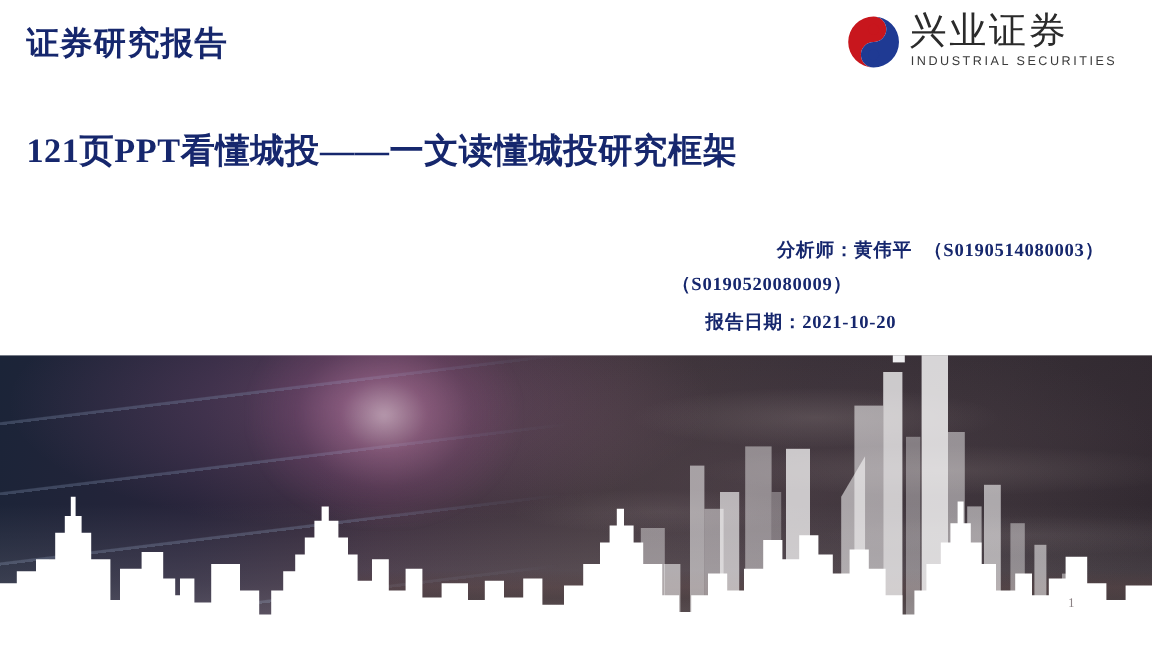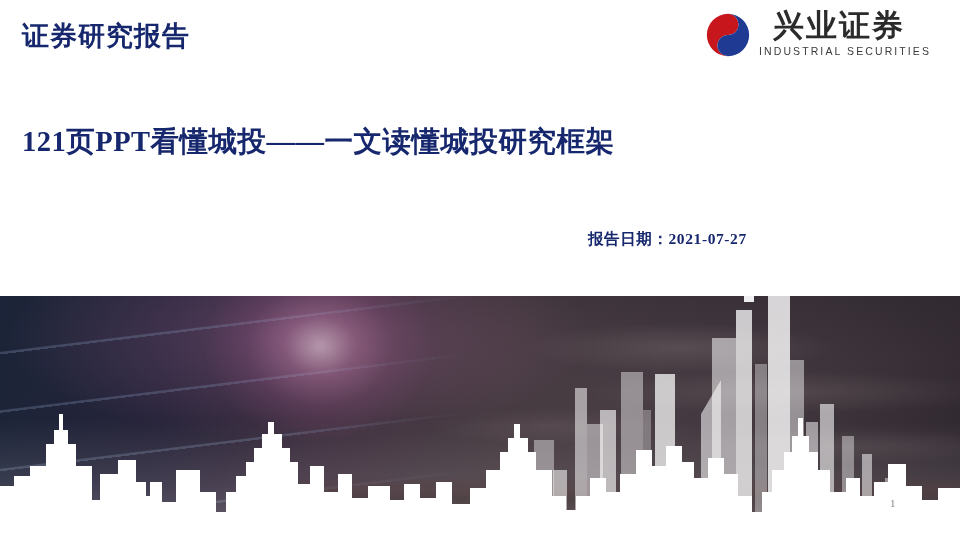--- a/index.html
+++ b/index.html
@@ -29,27 +29,26 @@
     left: 5px;
     top: 2px;
     width: 46px;
     height: 46px;
   }
   .logo-text-cn {
     position: absolute;
     left: 58px;
     top: -1px;
     font-family: "Liberation Sans", "DejaVu Sans", sans-serif;
-    font-weight: bold;
+    font-weight: normal;
     font-size: 31px;
     letter-spacing: 2px;
     color: #2b2b2b;
     line-height: 34px;
     white-space: nowrap;
-    margin-left: 15px;
   }
   .logo-text-en {
     position: absolute;
     left: 59px;
     top: 35px;
     font-family: Liberation Sans, sans-serif;
     font-size: 10.5px;
     letter-spacing: 2.1px;
     color: #3a3a3a;
     white-space: nowrap;
@@ -70,21 +69,20 @@
   .main-title {
     position: absolute;
     left: 22px;
     top: 107px;
     font-family: "Liberation Serif", "DejaVu Serif", serif;
     font-weight: bold;
     font-size: 28.5px;
     letter-spacing: 0.5px;
     color: #16276d;
     white-space: nowrap;
-    margin-top: 16px;
   }
 
   
   .meta {
     position: absolute;
     left: 560px;
     top: 198px;
     width: 392px;
     color: #16276d;
     font-family: "Liberation Serif", "DejaVu Serif", serif;
@@ -234,22 +232,27 @@
     <div class="logo-text-cn">兴业证券</div>
     <div class="logo-text-en">INDUSTRIAL SECURITIES</div>
   </div>
 
   <div class="kicker">证券研究报告</div>
 
   <div class="main-title">121页PPT看懂城投——一文读懂城投研究框架</div>
 
   <div class="meta">
     <div class="meta-row">
+      <span class="meta-label">分析师：黄伟平</span>
+      <span class="meta-code">（S0190514080003）</span>
     </div>
-    <div class="meta-date">报告日期：2021-07-27</div>
+    <div class="meta-row">
+      <span class="meta-code">（S0190520080009）</span>
+    </div>
+    <div class="meta-date">报告日期：2021-10-20</div>
   </div>
 
   <div class="photo">
     <div class="sky"></div>
     <div class="clouds"></div>
     <div class="facade"></div>
     <div class="facade-lines"></div>
     <div class="flare"></div>
     <div class="city-strip"></div>
     <div class="ground-haze"></div>

